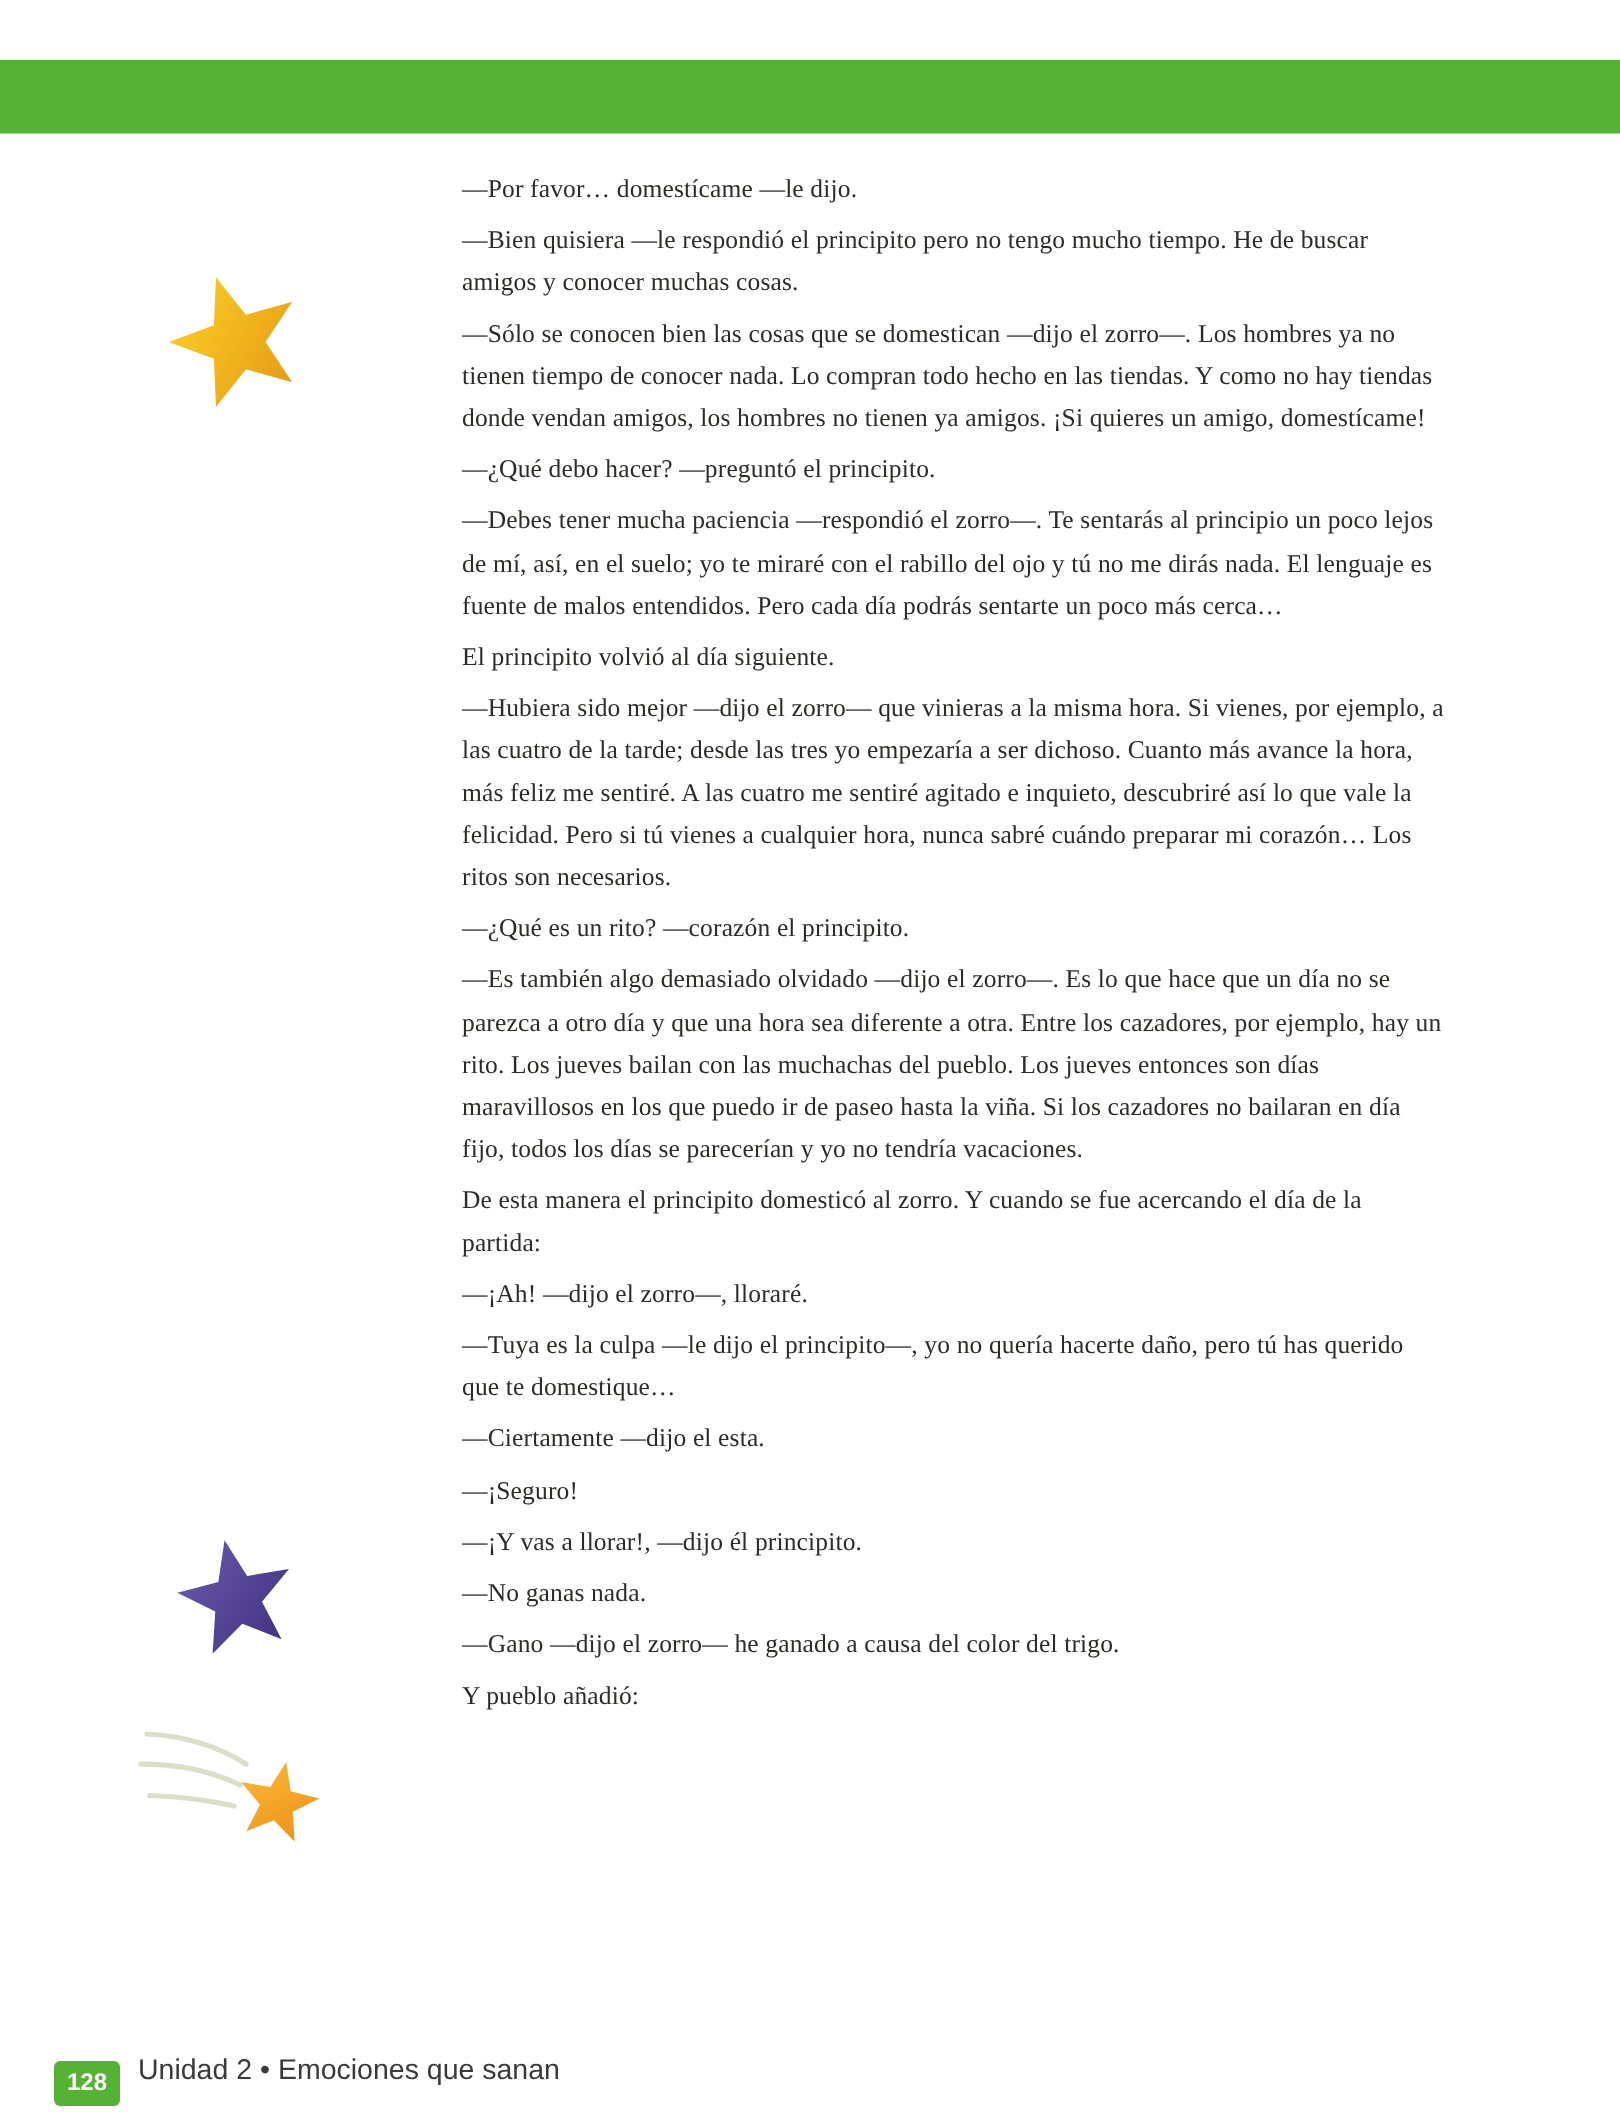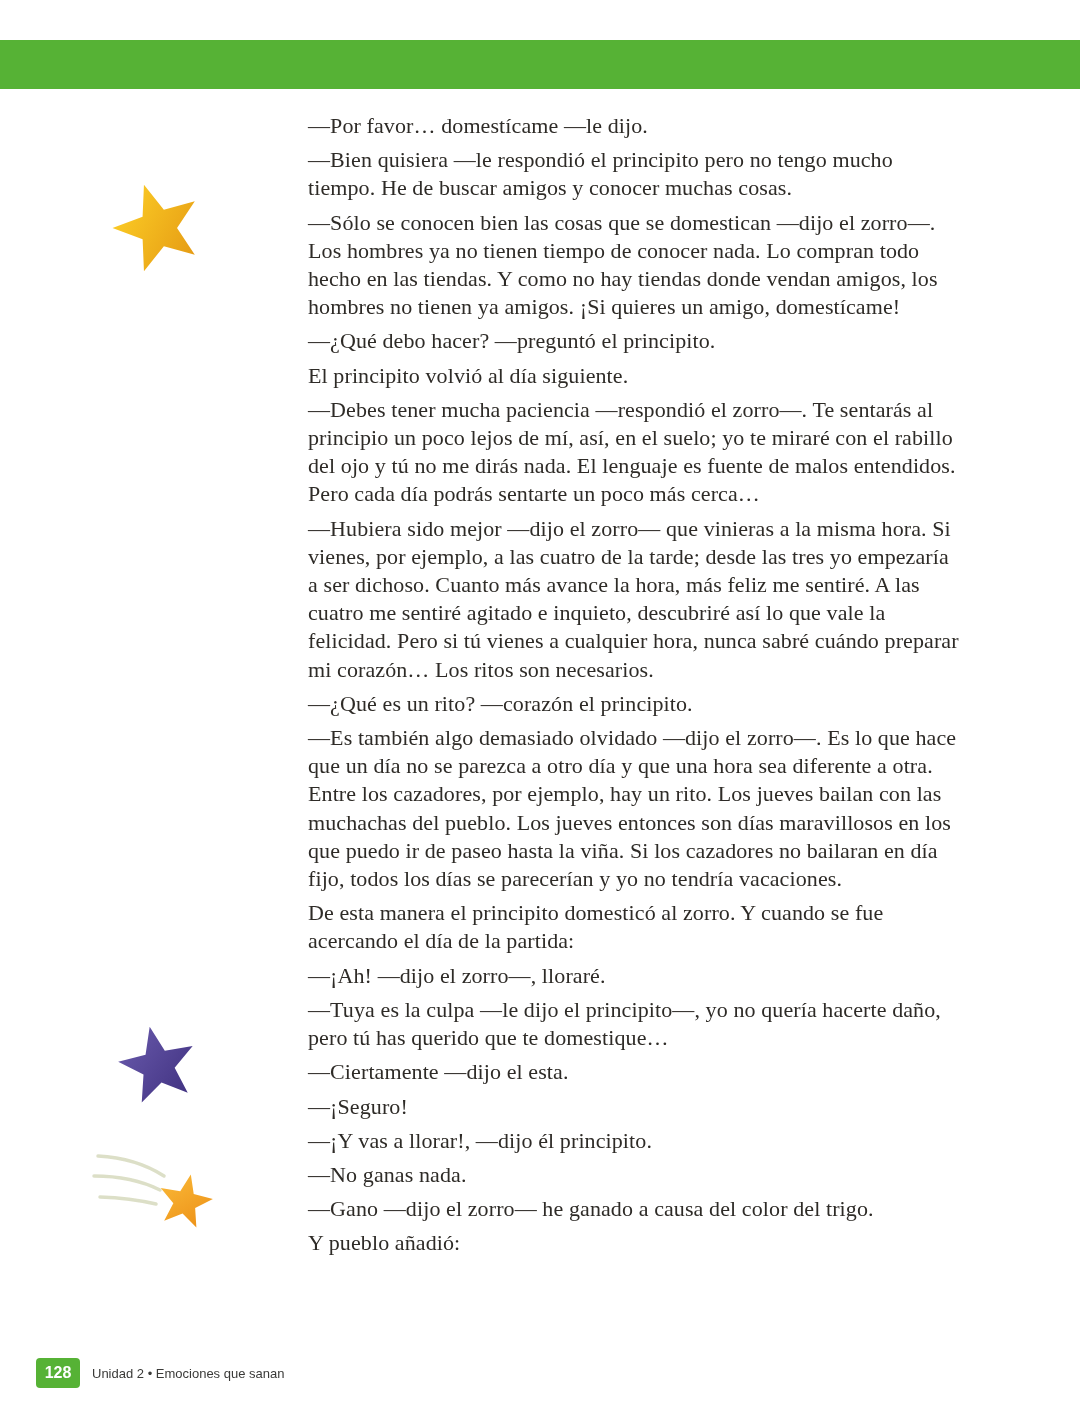--- a/index.html
+++ b/index.html
@@ -17,21 +17,21 @@
     position: absolute;
     top: 40px; left: 0;
     width: 1080px; height: 49px;
   }
   .text-block {
     position: absolute;
     left: 308px; top: 112px;
     width: 656px;
   }
   .text-block p {
-    font-size: 22px;
+    font-size: 17px;
     line-height: 28.2px;
     margin: 0 0 6px 0;
     letter-spacing: 0.1px;
     text-align: left;
   }
   .star {
     position: absolute;
   }
   .star-yellow   { left: 108px; top: 178px; }
   .star-purple   { left: 112px; top: 1022px; }
@@ -49,21 +49,21 @@
     border-radius: 4px;
     color: #ffffff;
     font-weight: bold;
     font-size: 16px;
     display: flex;
     align-items: center;
     justify-content: center;
     padding: 0 8px;
   }
   .footer-text {
-    font-size: 13px;
+    font-size: 19px;
     color: #3a3a38;
   }
 </style>
 </head>
 <body style="color: rgb(46, 43, 39);">
 
 <div class="top-bar green-bg" style="background: rgb(86, 178, 53);"></div>
 
 <svg class="star star-yellow" width="100" height="100" viewBox="-55 -55 110 110">
   <defs>
@@ -98,32 +98,32 @@
     <path d="M 12,55 Q 42,56 68,62"></path>
   </g>
   <path transform="translate(97,60) rotate(12) scale(0.56)" d="M 0,-50 L 12.3,-17 L 47.6,-15.5 L 19.9,6.5 L 29.4,40.5 L 0,21 L -29.4,40.5 L -19.9,6.5 L -47.6,-15.5 L -12.3,-17 Z" fill="url(#grad-orange)"></path>
 </svg>
 
 <main class="text-block" id="paragraphs">
     <p>—Por favor… domestícame —le dijo.</p>
     <p>—Bien quisiera —le respondió el principito pero no tengo mucho tiempo. He de buscar amigos y conocer muchas cosas.</p>
     <p>—Sólo se conocen bien las cosas que se domestican —dijo el zorro—. Los hombres ya no tienen tiempo de conocer nada. Lo compran todo hecho en las tiendas. Y como no hay tiendas donde vendan amigos, los hombres no tienen ya amigos. ¡Si quieres un amigo, domestícame!</p>
     <p>—¿Qué debo hacer? —preguntó el principito.</p>
+    <p>—Debes tener mucha paciencia —respondió el zorro—. Te sentarás al principio un poco lejos de mí, así, en el suelo; yo te miraré con el rabillo del ojo y tú no me dirás nada. El lenguaje es fuente de malos entendidos. Pero cada día podrás sentarte un poco más cerca…</p>
     <p>El principito volvió al día siguiente.</p>
-    <p>—Debes tener mucha paciencia —respondió el zorro—. Te sentarás al principio un poco lejos de mí, así, en el suelo; yo te miraré con el rabillo del ojo y tú no me dirás nada. El lenguaje es fuente de malos entendidos. Pero cada día podrás sentarte un poco más cerca…</p>
     <p>—Hubiera sido mejor —dijo el zorro— que vinieras a la misma hora. Si vienes, por ejemplo, a las cuatro de la tarde; desde las tres yo empezaría a ser dichoso. Cuanto más avance la hora, más feliz me sentiré. A las cuatro me sentiré agitado e inquieto, descubriré así lo que vale la felicidad. Pero si tú vienes a cualquier hora, nunca sabré cuándo preparar mi corazón… Los ritos son necesarios.</p>
     <p>—¿Qué es un rito? —corazón el principito.</p>
     <p>—Es también algo demasiado olvidado —dijo el zorro—. Es lo que hace que un día no se parezca a otro día y que una hora sea diferente a otra. Entre los cazadores, por ejemplo, hay un rito. Los jueves bailan con las muchachas del pueblo. Los jueves entonces son días maravillosos en los que puedo ir de paseo hasta la viña. Si los cazadores no bailaran en día fijo, todos los días se parecerían y yo no tendría vacaciones.</p>
     <p>De esta manera el principito domesticó al zorro. Y cuando se fue acercando el día de la partida:</p>
     <p>—¡Ah! —dijo el zorro—, lloraré.</p>
     <p>—Tuya es la culpa —le dijo el principito—, yo no quería hacerte daño, pero tú has querido que te domestique…</p>
     <p>—Ciertamente —dijo el esta.</p>
     <p>—¡Seguro!</p>
     <p>—¡Y vas a llorar!, —dijo él principito.</p>
     <p>—No ganas nada.</p>
     <p>—Gano —dijo el zorro— he ganado a causa del color del trigo.</p>
     <p>Y pueblo añadió:</p>
   </main>
 
 <footer class="footer">
-  <div class="page-num green-bg" style="background: rgb(86, 178, 53);">128</div>
+  <div class="page-num green-bg" style="background: rgb(86, 178, 53); margin-top: 16px;">128</div>
   <div class="footer-text">Unidad 2 • Emociones que sanan</div>
 </footer>
 
 </body></html>

